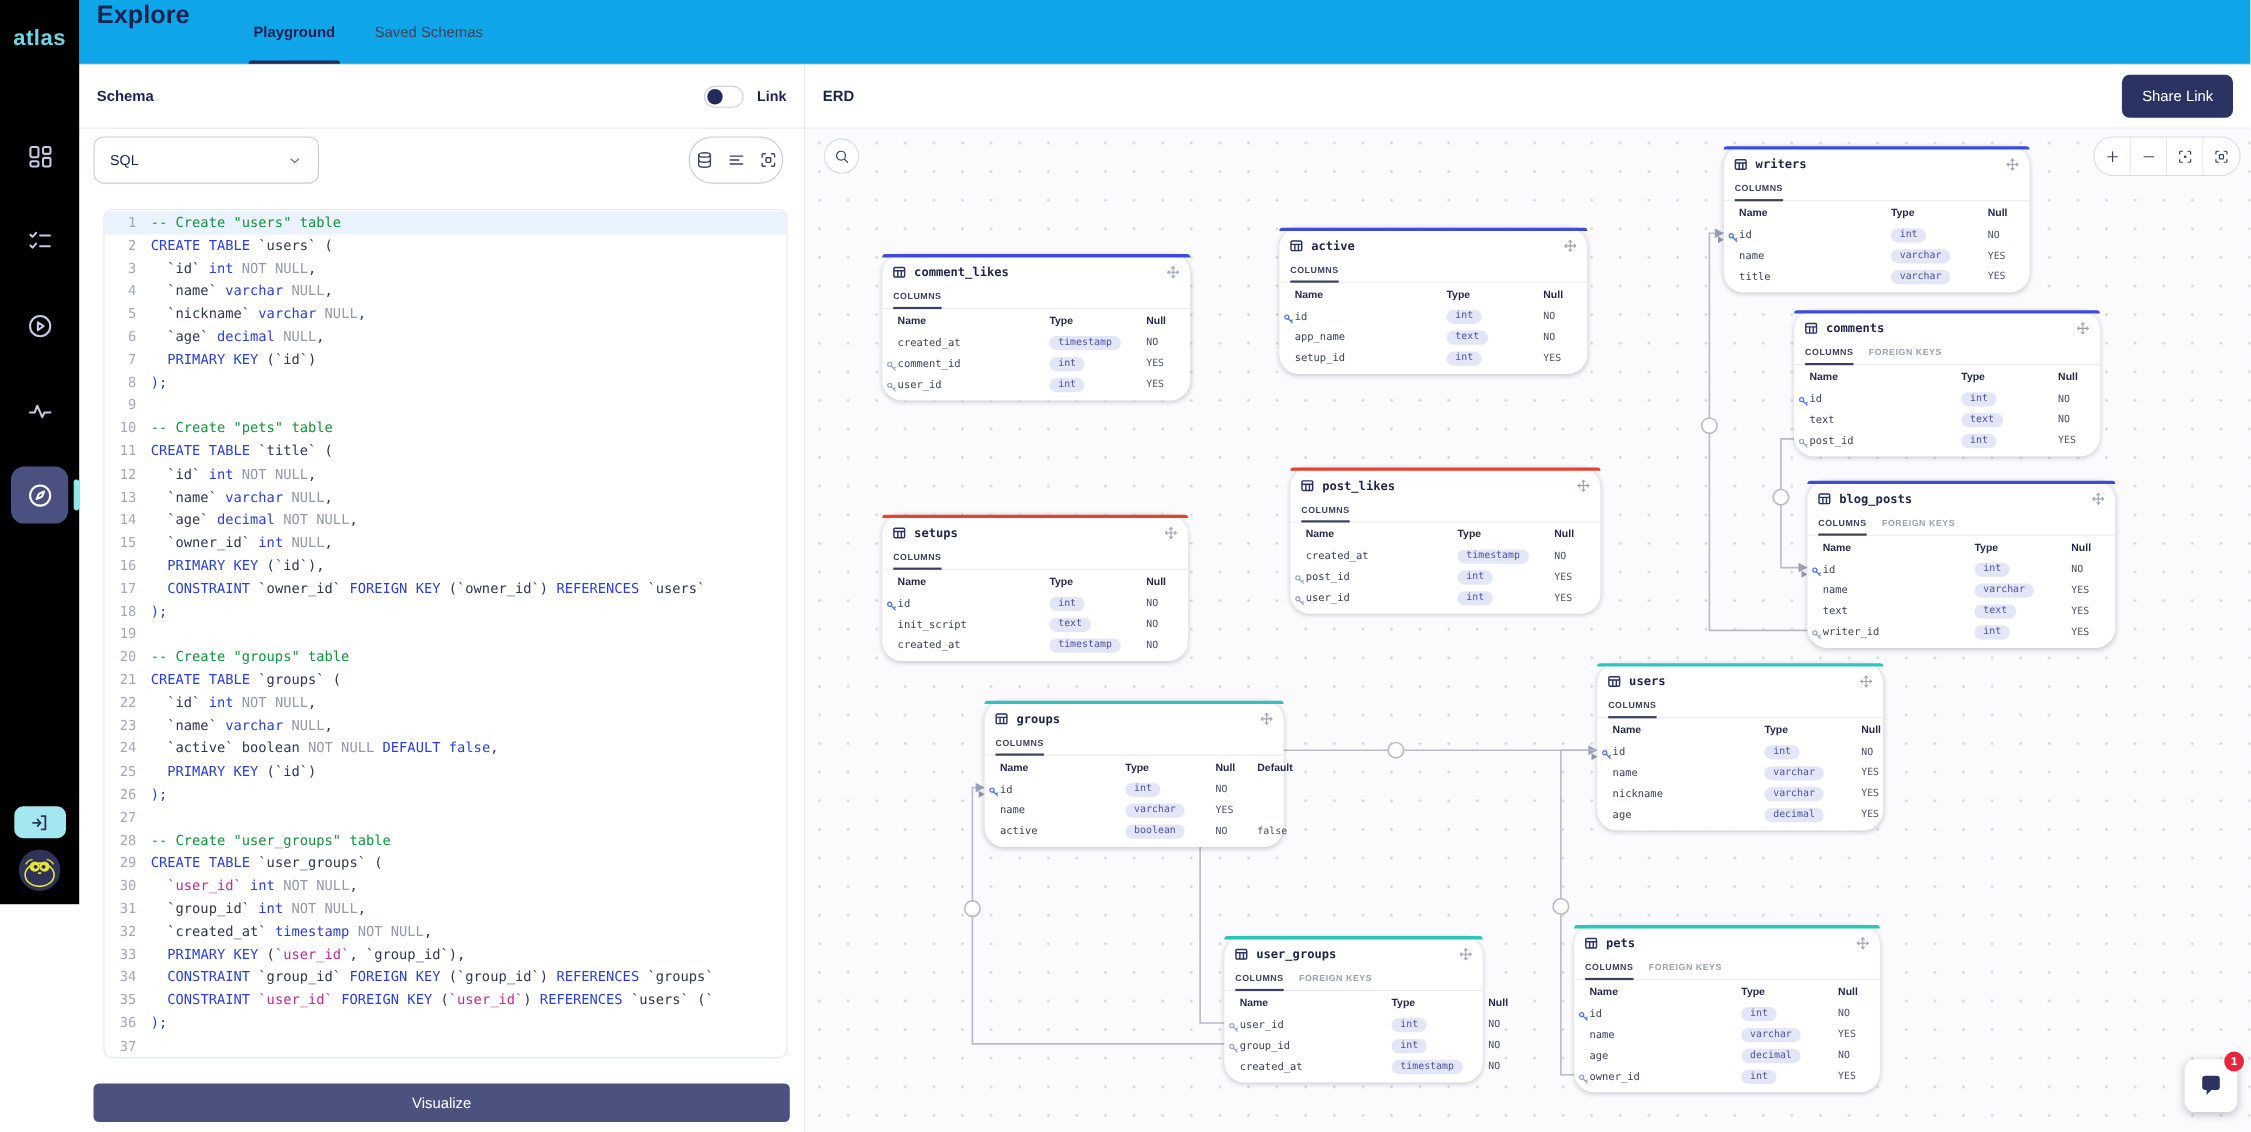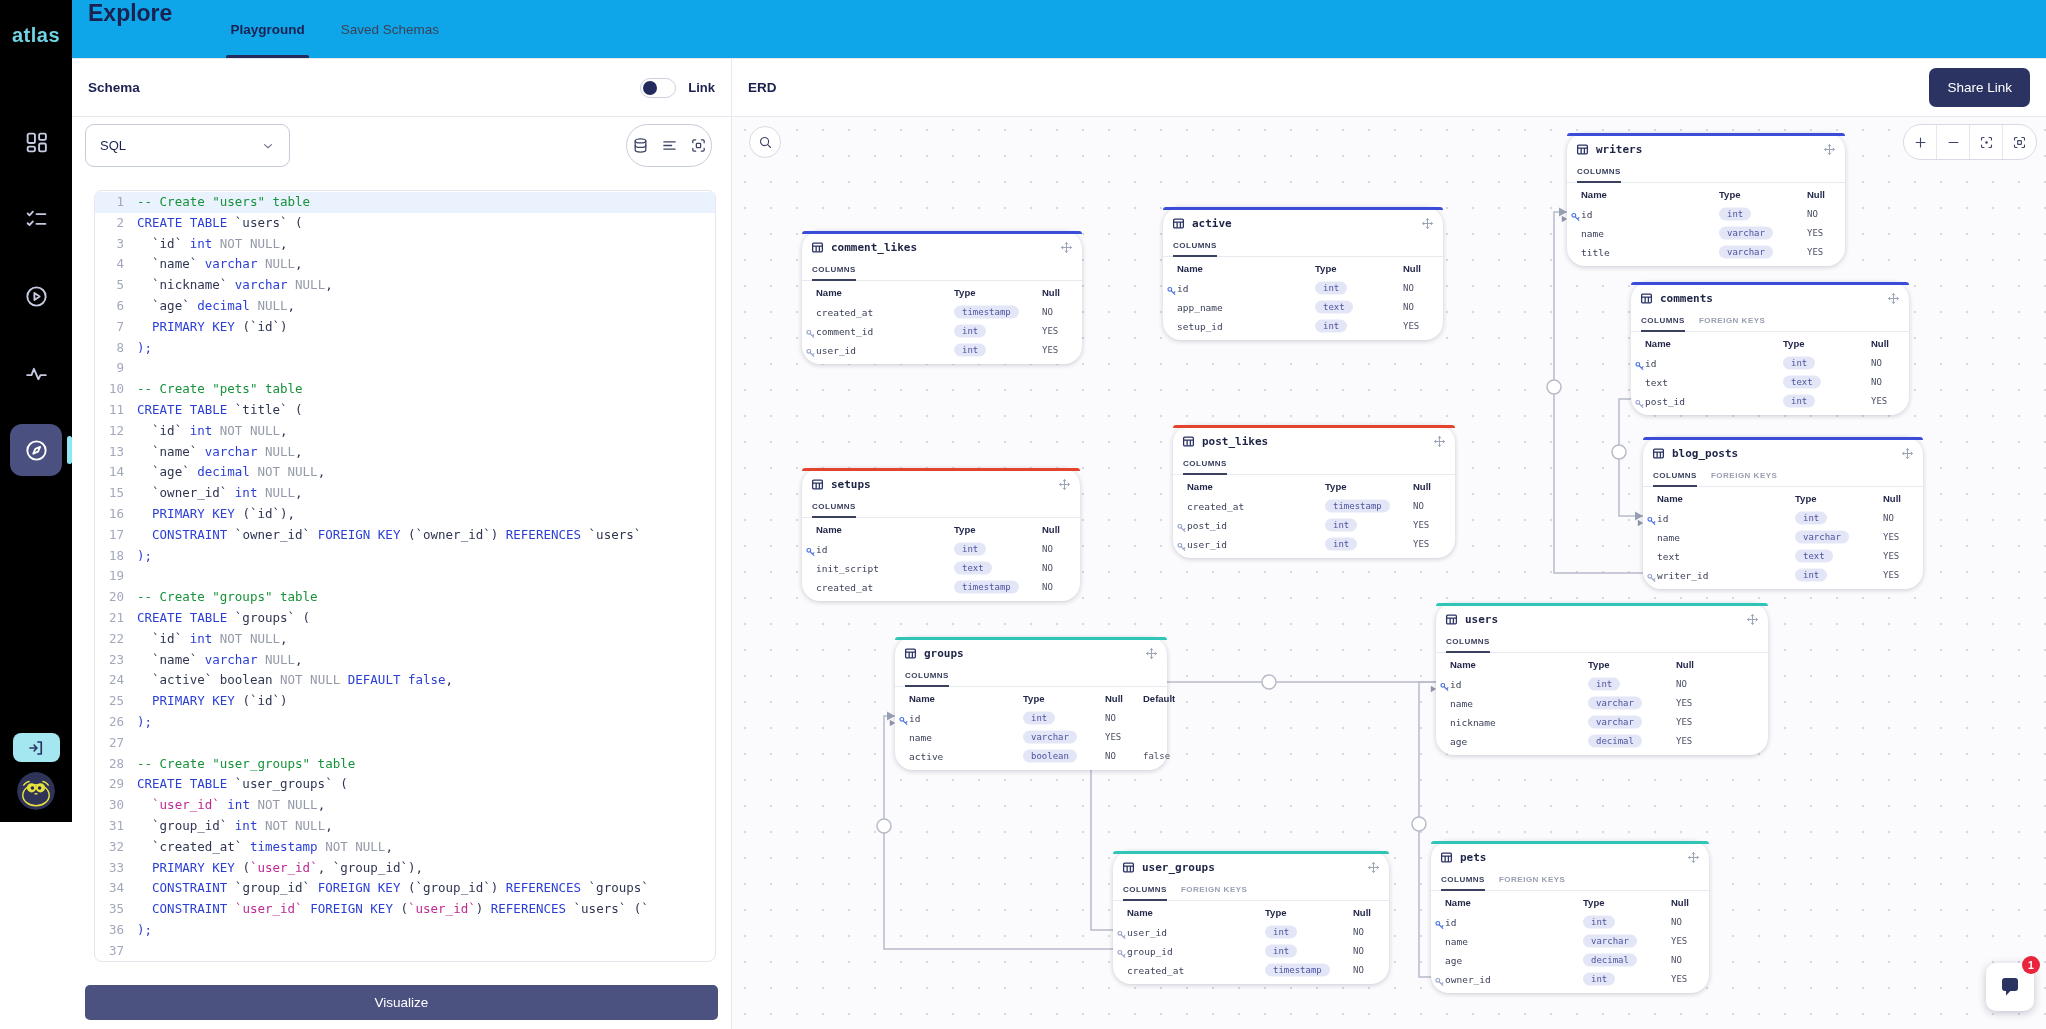--- a/index.html
+++ b/index.html
@@ -717,21 +717,21 @@
               <span class="badge" style="left:128px">varchar</span>
               <span class="nul" style="left:210px">YES</span>
             </div>
             <div class="trow">
               <span class="cname" style="left:14px">active</span>
               <span class="badge" style="left:128px">boolean</span>
               <span class="nul" style="left:210px">NO</span>
               <span class="nul" style="left:248px">false</span>
             </div>
           </div>
-          <div class="card" style="left: 704px; top: 486px; width: 332px;">
+          <div class="card" style="left: 720px; top: 486px; width: 260px;">
             <div class="acc" style="background:#2ec4b6"></div>
             <div class="thead">
               <span class="ic tic">
                 <svg viewBox="0 0 24 24" fill="none" stroke="currentColor" stroke-width="2.4" width="100%" height="100%">
                   <rect x="3" y="4" width="18" height="16" rx="2"></rect>
                   <path d="M3 9.5h18M9.5 9.5V20M15.5 9.5V20"></path>
                 </svg>
               </span>
               <span class="tname">users</span>
               <span class="ic mic">
@@ -770,21 +770,21 @@
               <span class="cname" style="left:14px">nickname</span>
               <span class="badge" style="left:152px">varchar</span>
               <span class="nul" style="left:240px">YES</span>
             </div>
             <div class="trow">
               <span class="cname" style="left:14px">age</span>
               <span class="badge" style="left:152px">decimal</span>
               <span class="nul" style="left:240px">YES</span>
             </div>
           </div>
-          <div class="card" style="left: 381px; top: 734px; width: 276px;">
+          <div class="card" style="left: 381px; top: 734px; width: 235px;">
             <div class="acc" style="background:#2ec4b6"></div>
             <div class="thead">
               <span class="ic tic">
                 <svg viewBox="0 0 24 24" fill="none" stroke="currentColor" stroke-width="2.4" width="100%" height="100%">
                   <rect x="3" y="4" width="18" height="16" rx="2"></rect>
                   <path d="M3 9.5h18M9.5 9.5V20M15.5 9.5V20"></path>
                 </svg>
               </span>
               <span class="tname">user_groups</span>
               <span class="ic mic">

